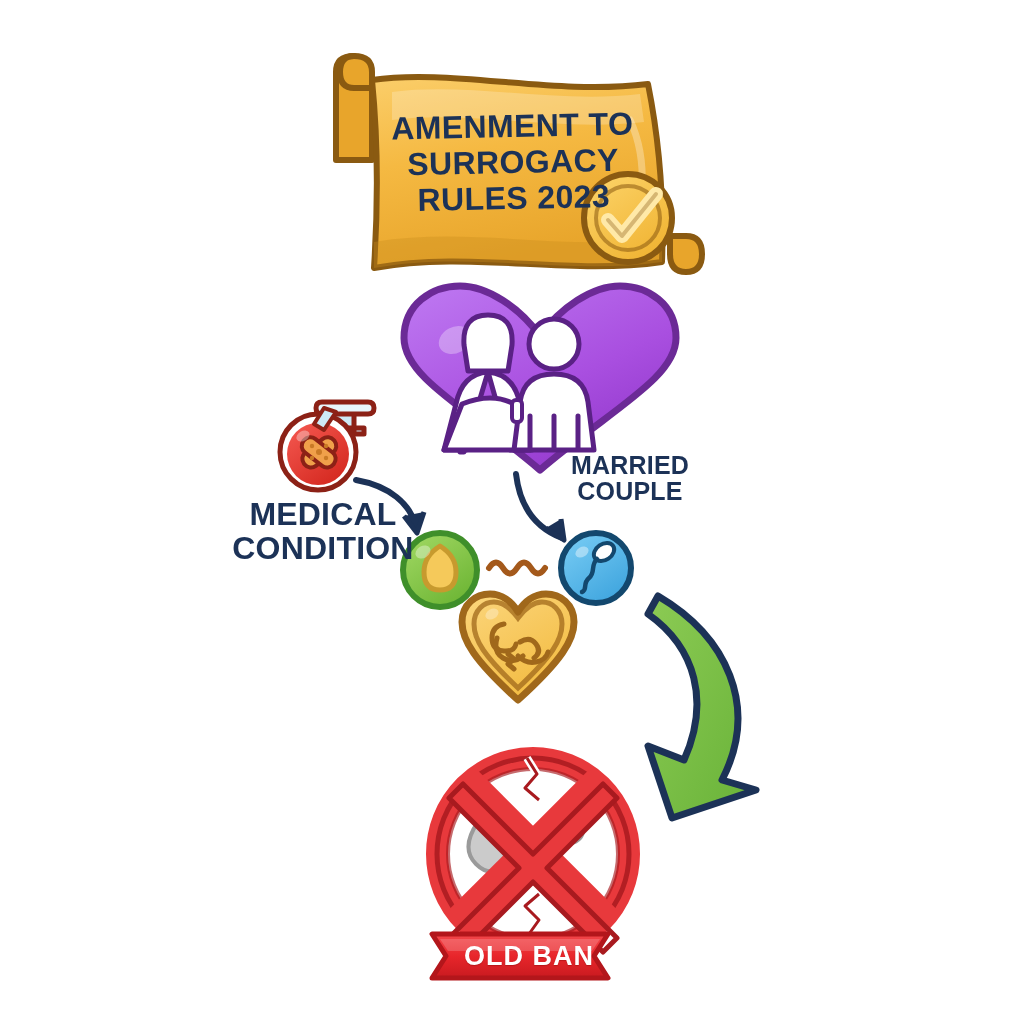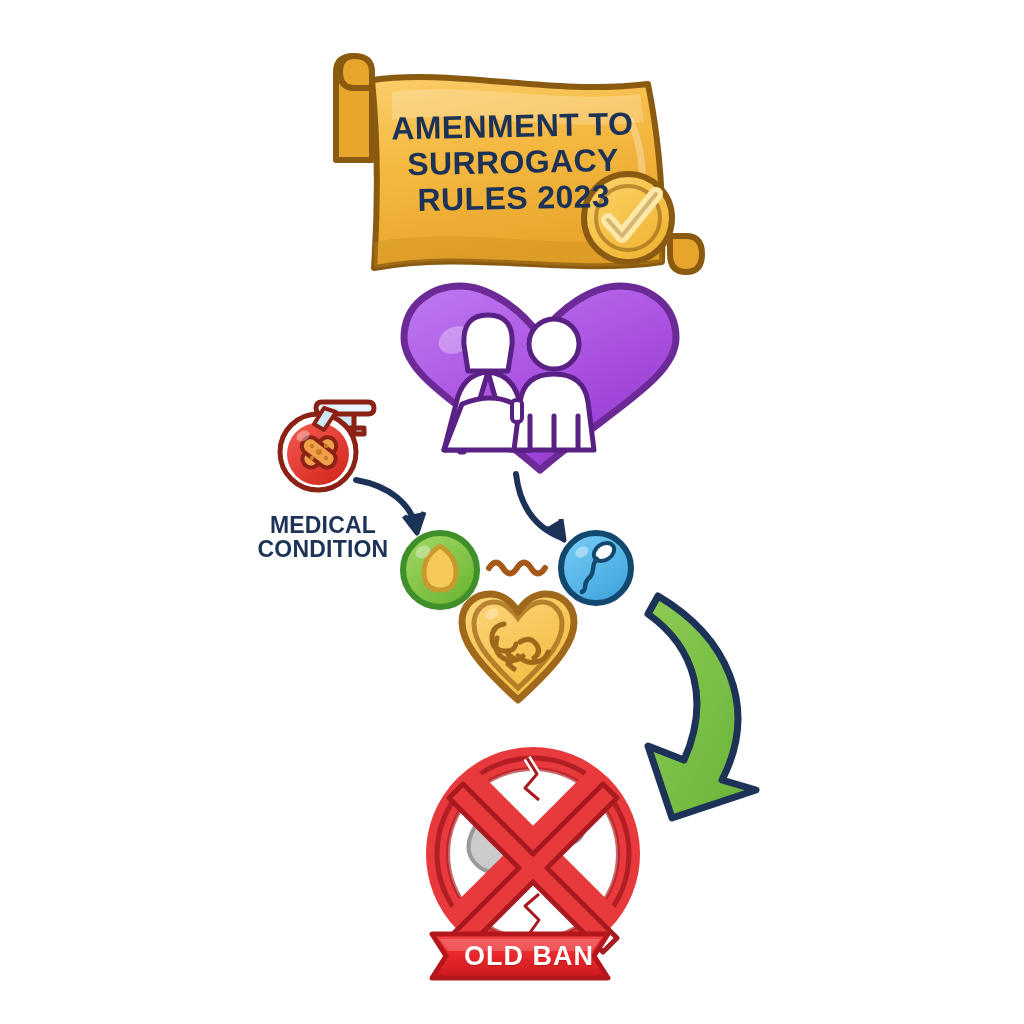--- a/index.html
+++ b/index.html
@@ -29,23 +29,23 @@
     color: #1c3257;
     font-weight: bold;
     text-align: center;
     line-height: 1.05;
     letter-spacing: 0.2px;
     white-space: pre-line;
     text-transform: uppercase;
   }
   #lbl-medical {
     left: 228px;
-    top: 513px;
+    top: 498px;
     width: 190px;
-    font-size: 23px;
+    font-size: 32px;
   }
   #lbl-married {
     left: 540px;
     top: 452px;
     width: 180px;
     font-size: 25px;
   }
   .banner-text {
     position: absolute;
     left: 388px;
@@ -284,16 +284,18 @@
     </g>
   </svg>
 
   <div class="banner-text">Amenment to
 Surrogacy
 Rules 2023</div>
 
   <div class="lbl" id="lbl-medical">Medical
 Condition</div>
 
+  <div class="lbl" id="lbl-married">Married
+Couple</div>
 
   <div class="ribbon-text">Old Ban</div>
 
 </div>
 
 </body></html>

